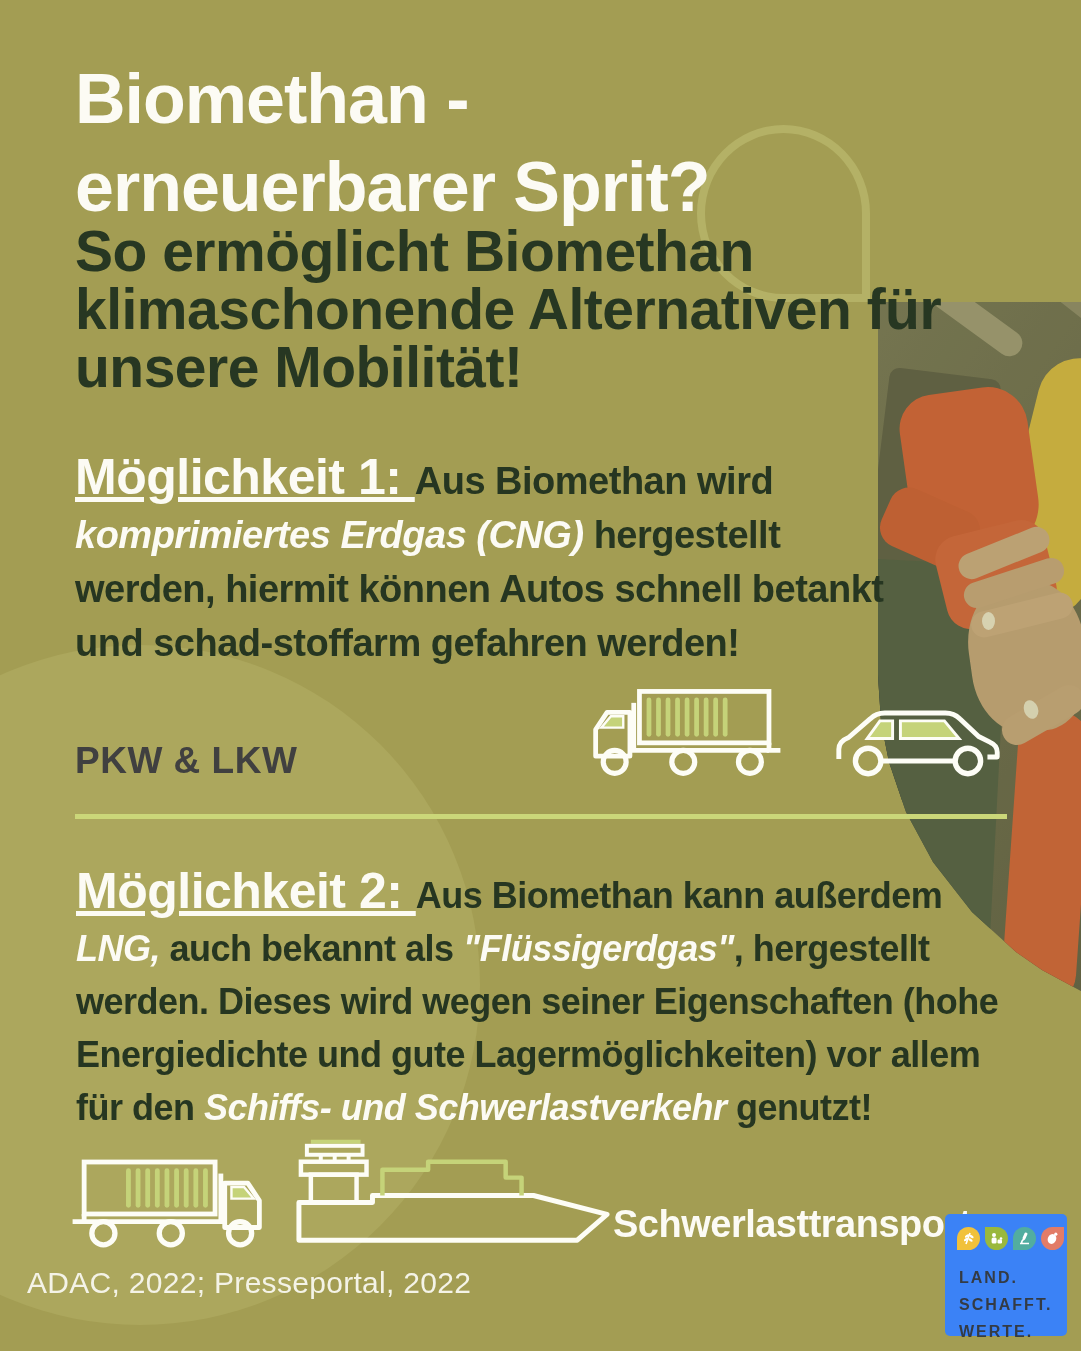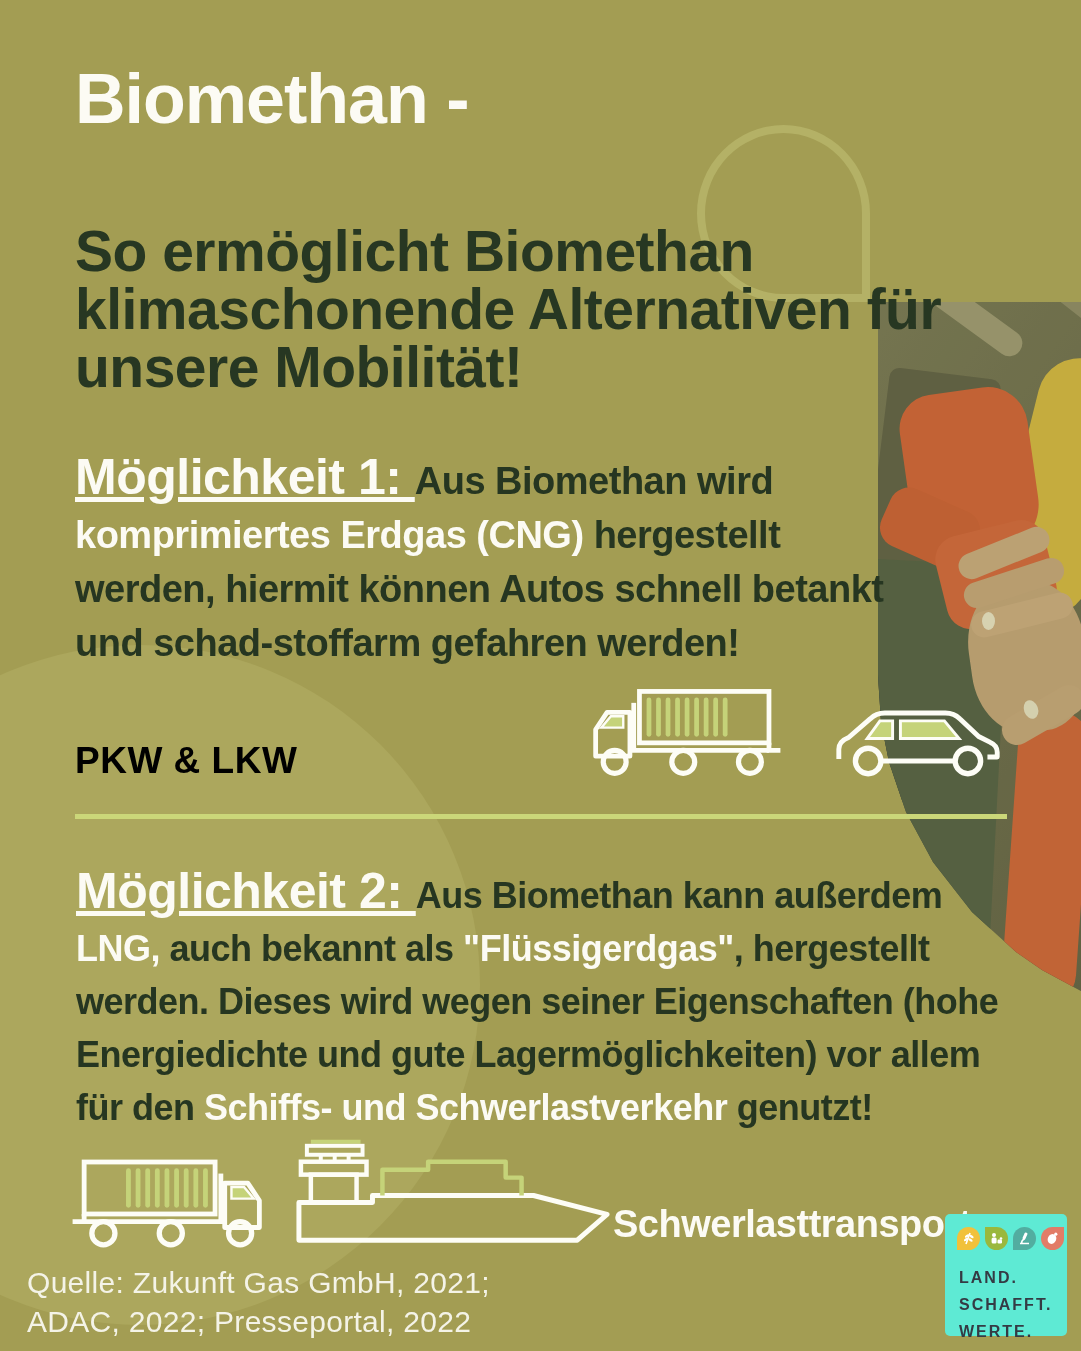--- a/index.html
+++ b/index.html
@@ -52,34 +52,34 @@
     left:75px;top:55px;width:860px;z-index:4;color:#fcfbf4;
     font-size:70px;font-weight:bold;line-height:88px;letter-spacing:-1px;
   }
   .subtitle{
     left:75px;top:222px;width:900px;z-index:4;color:#273722;
     font-size:57px;font-weight:bold;line-height:58px;letter-spacing:-0.5px;
   }
   .m1{left:75px;top:450px;width:810px;z-index:4;font-size:38px;font-weight:bold;line-height:54px;letter-spacing:-0.5px;}
   .m2{left:76px;top:864px;width:935px;z-index:4;font-size:36px;font-weight:bold;line-height:53px;letter-spacing:-0.5px;}
   .mh{font-size:50px;color:#fcfbf4;line-height:54px;text-decoration:underline;}
-  .tw{color:#fcfbf4;}
+  .tw{color:#fcfbf4;font-style:italic;}
   .td{color:#263621;}
-  .pkw-label{left:75px;top:740px;z-index:4;color:#000000;font-size:37px;font-weight:bold;letter-spacing:0.5px;}
+  .pkw-label{left:75px;top:740px;z-index:4;color:#404040;font-size:37px;font-weight:bold;letter-spacing:0.5px;}
   .sep{left:75px;top:814px;width:932px;height:5px;background:#cbd779;z-index:5;}
   .schwer-label{left:613px;top:1203px;z-index:4;color:#fcfbf4;font-size:38px;font-weight:bold;letter-spacing:-0.5px;}
   .source{left:27px;top:1263px;z-index:4;color:#f4f3e7;font-size:30px;font-weight:normal;line-height:39px;letter-spacing:0.3px;}
   
   .truck1{left:585px;top:680px;width:207px;height:100px;z-index:5;}
   .car1{left:831px;top:696px;width:176px;height:84px;z-index:5;}
   .truck2{left:62px;top:1140px;width:207px;height:122px;z-index:4;transform:scaleX(-1);}
   .ship1{left:287px;top:1134px;width:328px;height:126px;z-index:4;}
   
   .logo{
-    left:945px;top:1214px;width:122px;height:122px;background:#5eead4;
+    left:945px;top:1214px;width:122px;height:122px;background:#3b82f6;
     border-radius:5px;z-index:6;
   }
   .logo-icons{position:absolute;left:12px;top:13px;display:flex;gap:5px;}
   .blob{width:23px;height:23px;display:flex;align-items:center;justify-content:center;}
   .blob svg{display:block;}
   .blob-wheat{background:#f1c13b;border-radius:50% 50% 50% 0;}
   .blob-farmer{background:#9ab83d;border-radius:0 50% 50% 50%;}
   .blob-micro{background:#52ada0;border-radius:50% 50% 50% 0;}
   .blob-meat{background:#e27c67;border-radius:50% 0 50% 50%;}
   .logo-text{position:absolute;left:14px;top:50px;color:#343b44;font-size:16px;font-weight:bold;letter-spacing:2px;line-height:27px;}
@@ -111,20 +111,21 @@
     <div class="el finger2"></div>
     <div class="el finger3"></div>
     <div class="el finger4"></div>
     <div class="el nail1"></div>
     <div class="el nail2"></div>
     <div class="el tint"></div>
   </div>
 
   <div class="abs title">
     <div>Biomethan -</div>
+    <div>erneuerbarer Sprit?</div>
   </div>
   <div class="abs subtitle">So ermöglicht Biomethan klimaschonende Alternativen für unsere Mobilität!</div>
 
   <p class="abs m1" style="margin:0"><span class="mh">Möglichkeit 1: </span><span class="td">Aus Biomethan wird </span><span class="tw">komprimiertes Erdgas (CNG)</span><span class="td"> hergestellt werden, hiermit können Autos schnell betankt und schad-stoffarm gefahren werden!</span></p>
 
   <div class="abs pkw-label">PKW &amp; LKW</div>
 
   <svg class="abs truck1" viewBox="0 0 215 105">
     <rect x="56" y="12" width="136" height="54" fill="none" stroke="#fdfdf6" stroke-width="5"></rect>
     <g stroke="#c5d379" stroke-width="5" stroke-linecap="round">
@@ -192,21 +193,20 @@
     <line x1="62" y1="20" x2="62" y2="27" stroke="#fdfdf6" stroke-width="4"></line>
     <rect x="14" y="27" width="66" height="13" fill="none" stroke="#fdfdf6" stroke-width="4.5"></rect>
     <rect x="24" y="40" width="46" height="28" fill="none" stroke="#fdfdf6" stroke-width="4.5"></rect>
     <polygon points="12,68 86,68 86,61 248,61 322,80 292,106 12,106" fill="none" stroke="#fdfdf6" stroke-width="5" stroke-linejoin="round"></polygon>
     <path d="M96,61 V35 H142 V27 H220 V43 H236 V61" fill="none" stroke="#c5d379" stroke-width="4.5" stroke-linejoin="round"></path>
   </svg>
 
   <div class="abs schwer-label">Schwerlasttransport</div>
 
   <div class="abs source">
-    <div>Quelle: Zukunft Gas GmbH, 2021;</div>
     <div>ADAC, 2022; Presseportal, 2022</div>
   </div>
 
   <div class="abs logo">
     <div class="logo-icons">
       <div class="blob blob-wheat">
         <svg width="15" height="15" viewBox="0 0 15 15">
           <line x1="9" y1="2" x2="5" y2="13" stroke="#ffffff" stroke-width="1.6"></line>
           <ellipse cx="6" cy="5" rx="2.4" ry="1.2" fill="#ffffff" transform="rotate(-35 6 5)"></ellipse>
           <ellipse cx="10.5" cy="5.5" rx="2.4" ry="1.2" fill="#ffffff" transform="rotate(35 10.5 5.5)"></ellipse>

